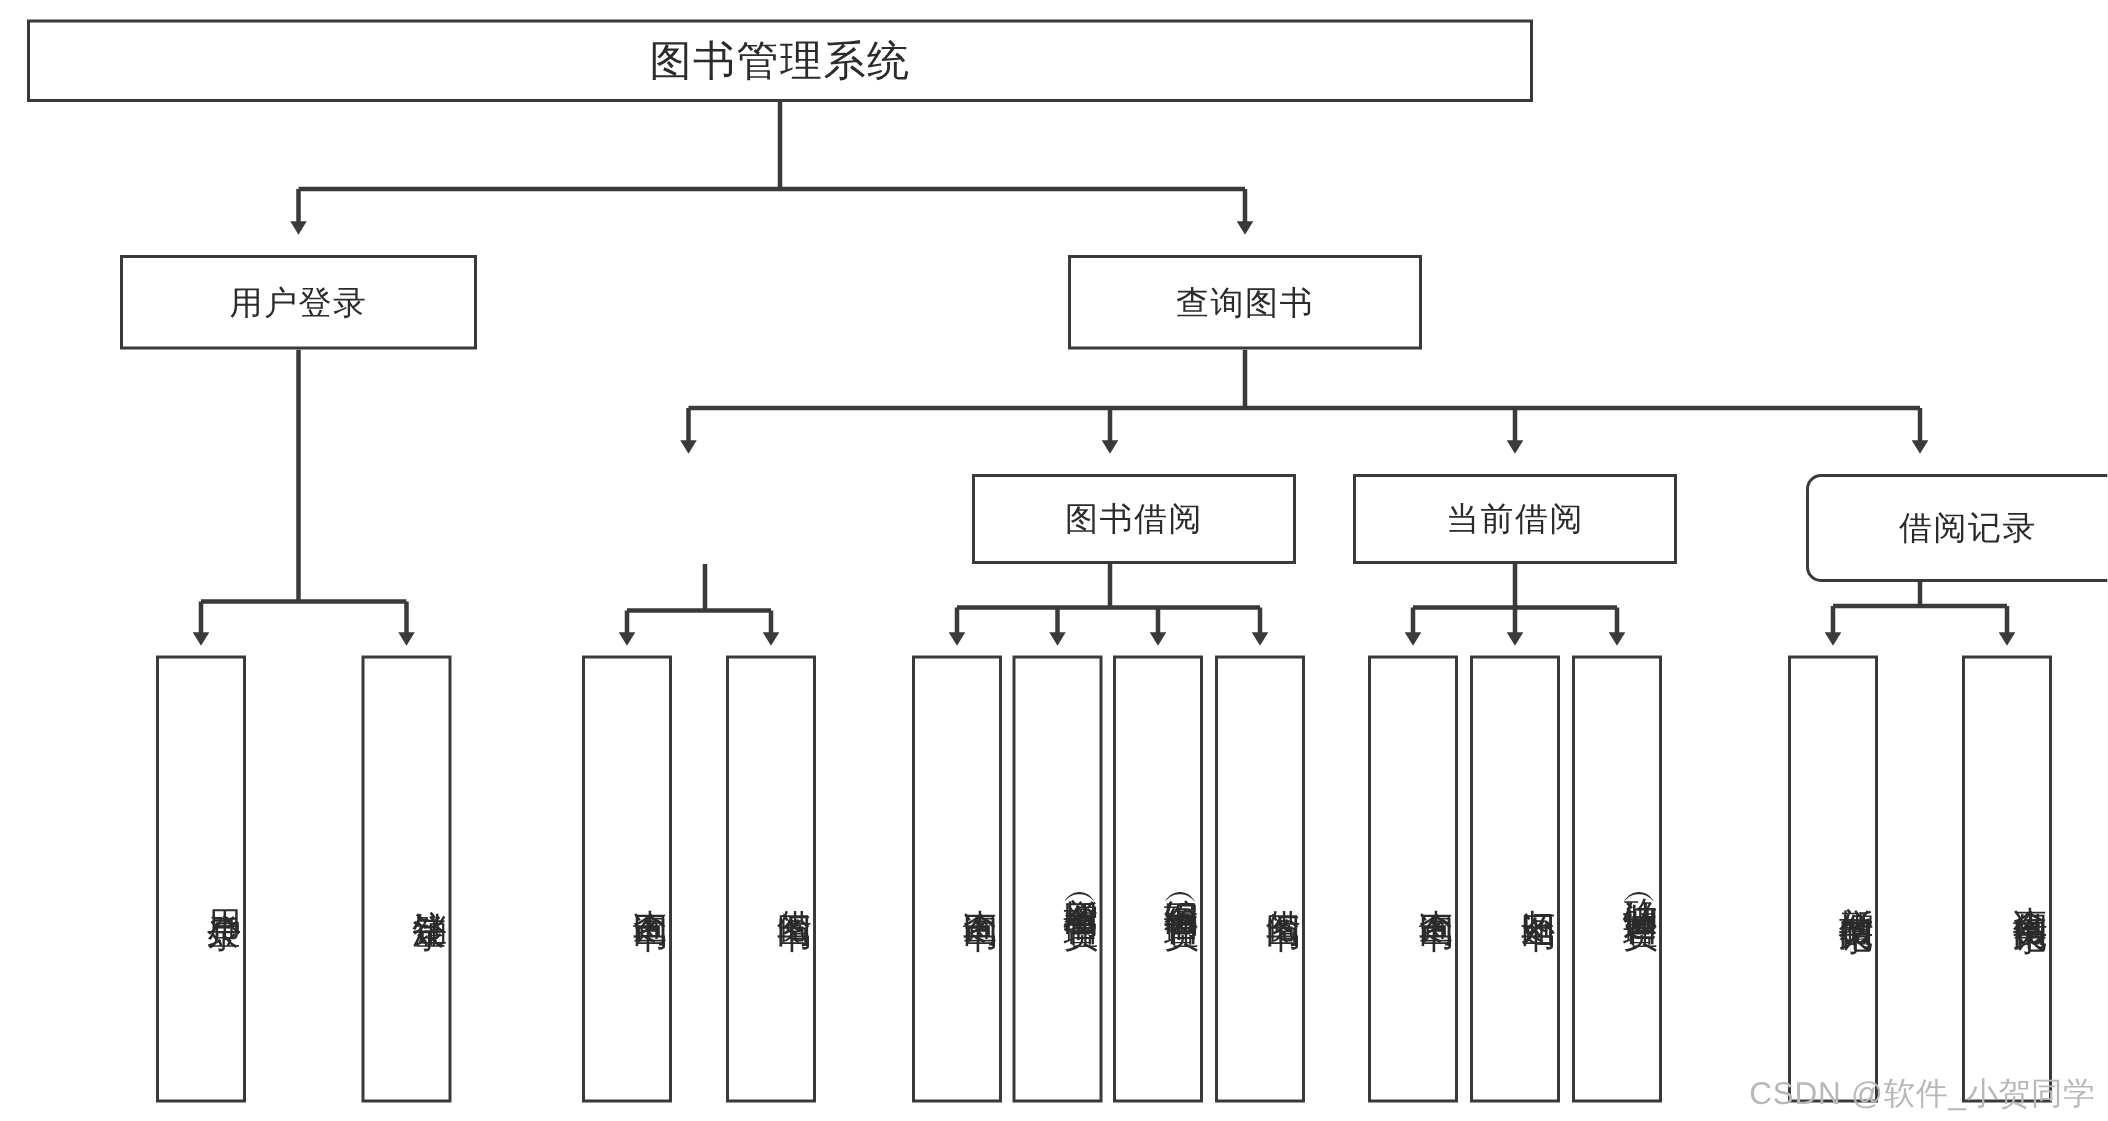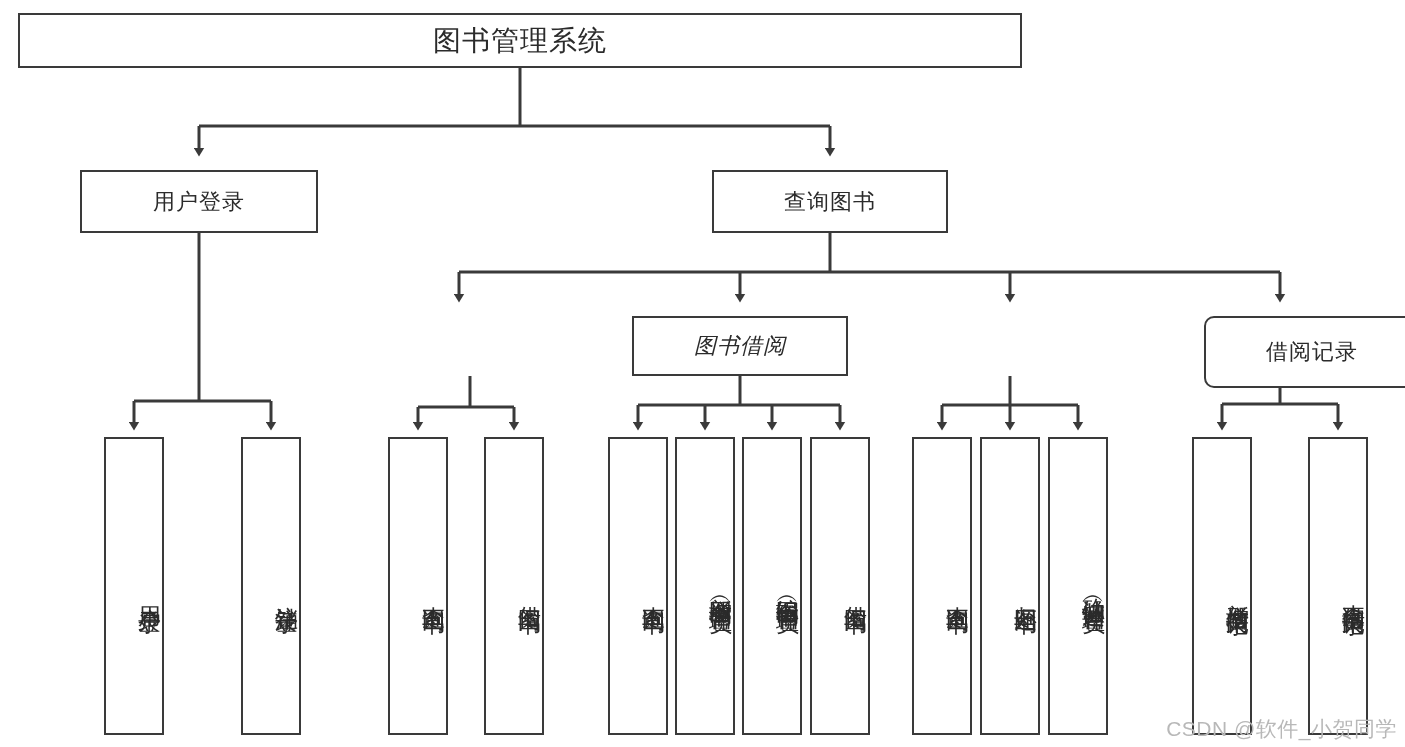--- a/index.html
+++ b/index.html
@@ -123,22 +123,23 @@
     </g>
   </svg>
 
   <div class="node horiz" id="root-node" style="left:18px; top:13px; width:1004px; height:55px;">图书管理系统</div>
 
   <div class="node horiz" style="left:80px; top:170px; width:238px; height:63px;">用户登录</div>
 
   <div class="node horiz" style="left:712px; top:170px; width:236px; height:63px;">查询图书</div>
 
 
-  <div class="node horiz" style="left:632px; top:316px; width:216px; height:60px;font-style:italic;">图书借阅</div>
+  <div class="node horiz" style="left:648px; top:316px; width:216px; height:60px;">图书借阅</div>
 
+  <div class="node horiz" style="left:902px; top:316px; width:216px; height:60px;">当前借阅</div>
 
   <div class="node horiz" style="left:1204px; top:316px; width:216px; height:72px;border-radius:10px;">借阅记录</div>
 
   <div class="node vert" style="left:104px; top:437px; width:60px; height:298px;">用户登录</div>
 
   <div class="node vert" style="left:241px; top:437px; width:60px; height:298px;">注销登录</div>
 
   <div class="node vert" style="left:388px; top:437px; width:60px; height:298px;">查询图书</div>
 
   <div class="node vert" style="left:484px; top:437px; width:60px; height:298px;">借阅图书</div>

